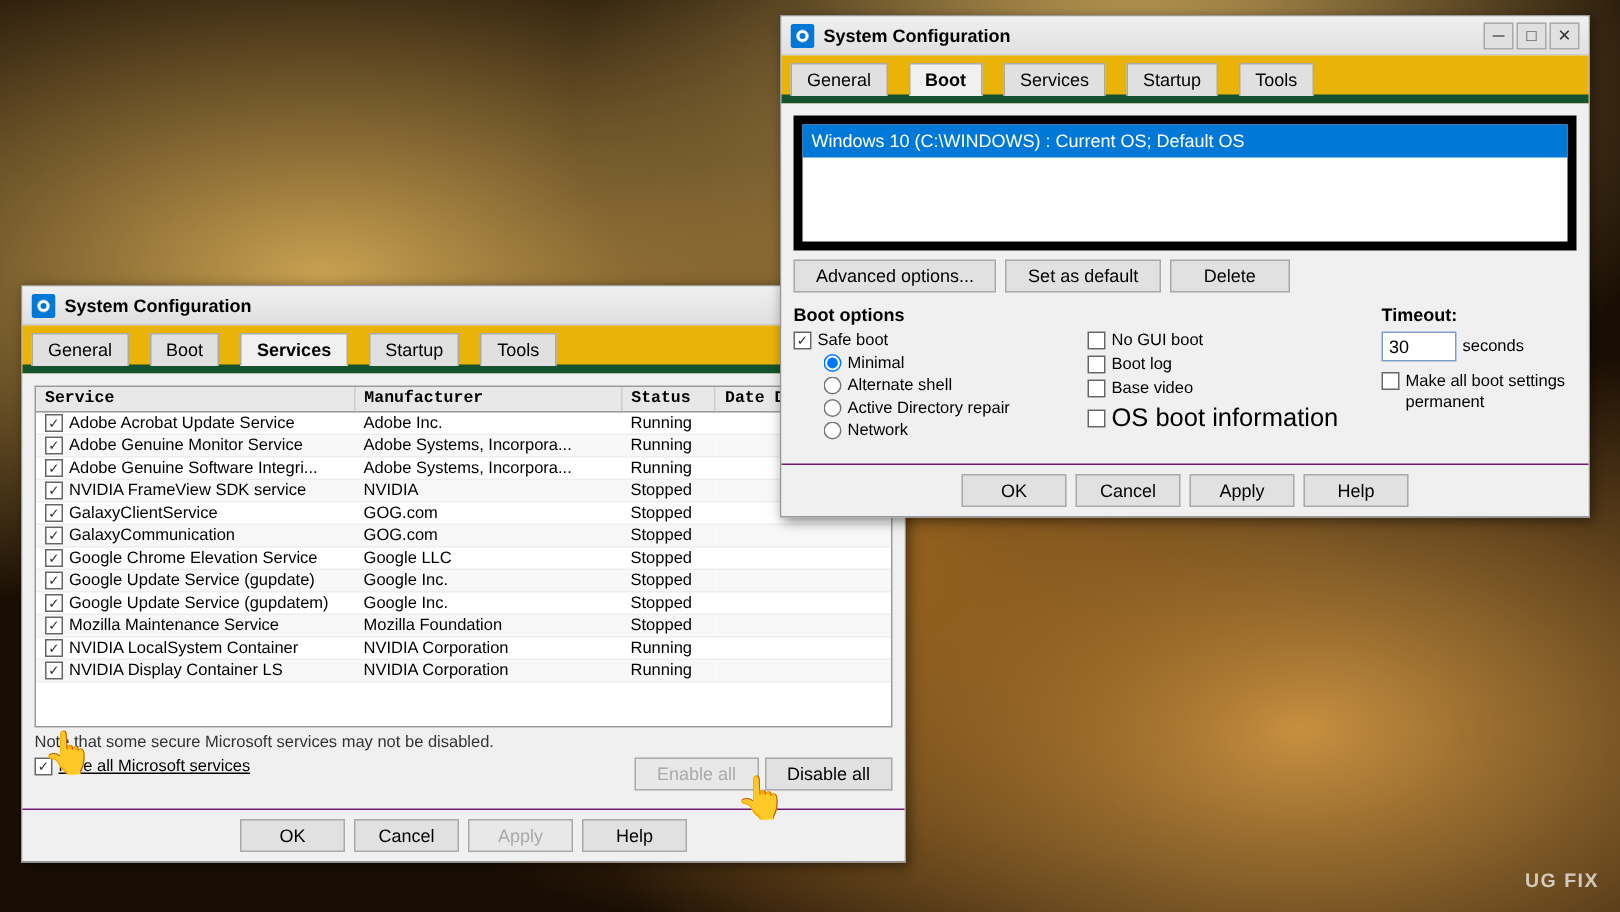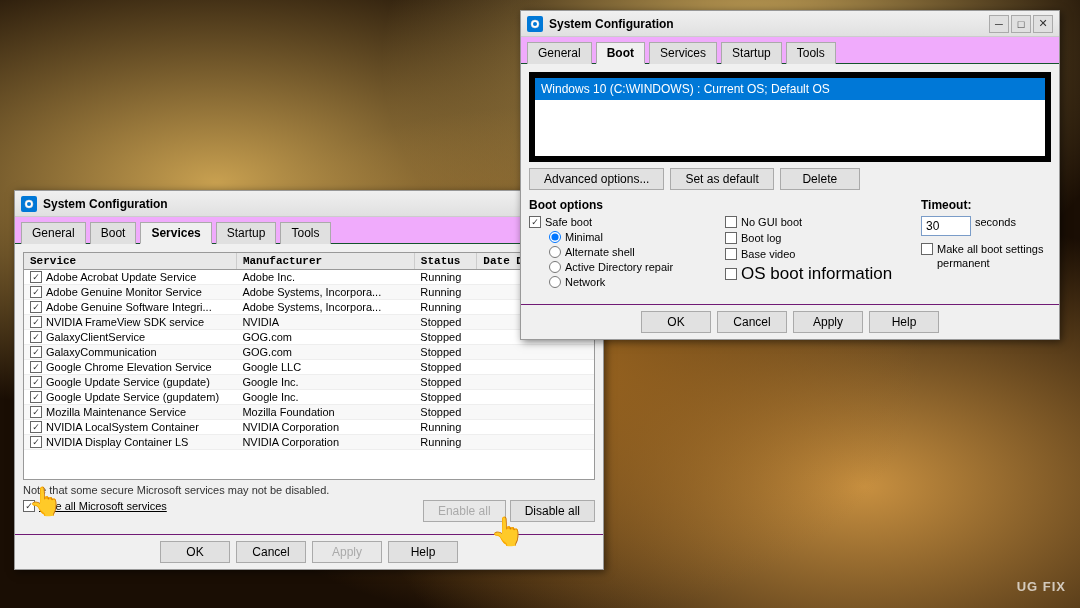--- a/index.html
+++ b/index.html
@@ -81,23 +81,23 @@
       justify-content: center;
       font-size: 11px;
       cursor: pointer;
       color: #333;
     }
 
     
     .tab-bar {
       display: flex;
       padding: 4px 6px 0;
-      background: #f0abfc;
-      border-bottom: 1px solid #14532d;
-      gap: 4px;
+      background: #eab308;
+      border-bottom: 6px solid #14532d;
+      gap: 14px;
     }
 
     .tab {
       padding: 3px 10px;
       background: #e0e0e0;
       border: 1px solid #aaa;
       border-bottom: none;
       cursor: pointer;
       font-size: 12px;
       color: #000;
@@ -589,21 +589,21 @@
             <span style="font-size:11px">Base video</span>
           </div>
           <div class="chk-row">
             <div class="chk"></div>
             <span style="font-size:17px">OS boot information</span>
           </div>
         </div>
       </div>
       <div style="width:130px">
         <div style="font-size:12px;font-weight:600;margin-bottom:4px">Timeout:</div>
-        <div style="display:flex;align-items:flex-start;gap:4px;margin-bottom:6px">
+        <div style="display:flex;align-items:center;gap:4px;margin-bottom:6px">
           <input class="timeout-input" type="text" value="30" style="">
           <span style="font-size:11px">seconds</span>
         </div>
         <div class="chk-row" style="align-items:flex-start;gap:4px">
           <div class="chk" style="margin-top:1px;flex-shrink:0"></div>
           <span style="font-size:11px;line-height:1.3">Make all boot settings permanent</span>
         </div>
       </div>
     </div>
   </div>

